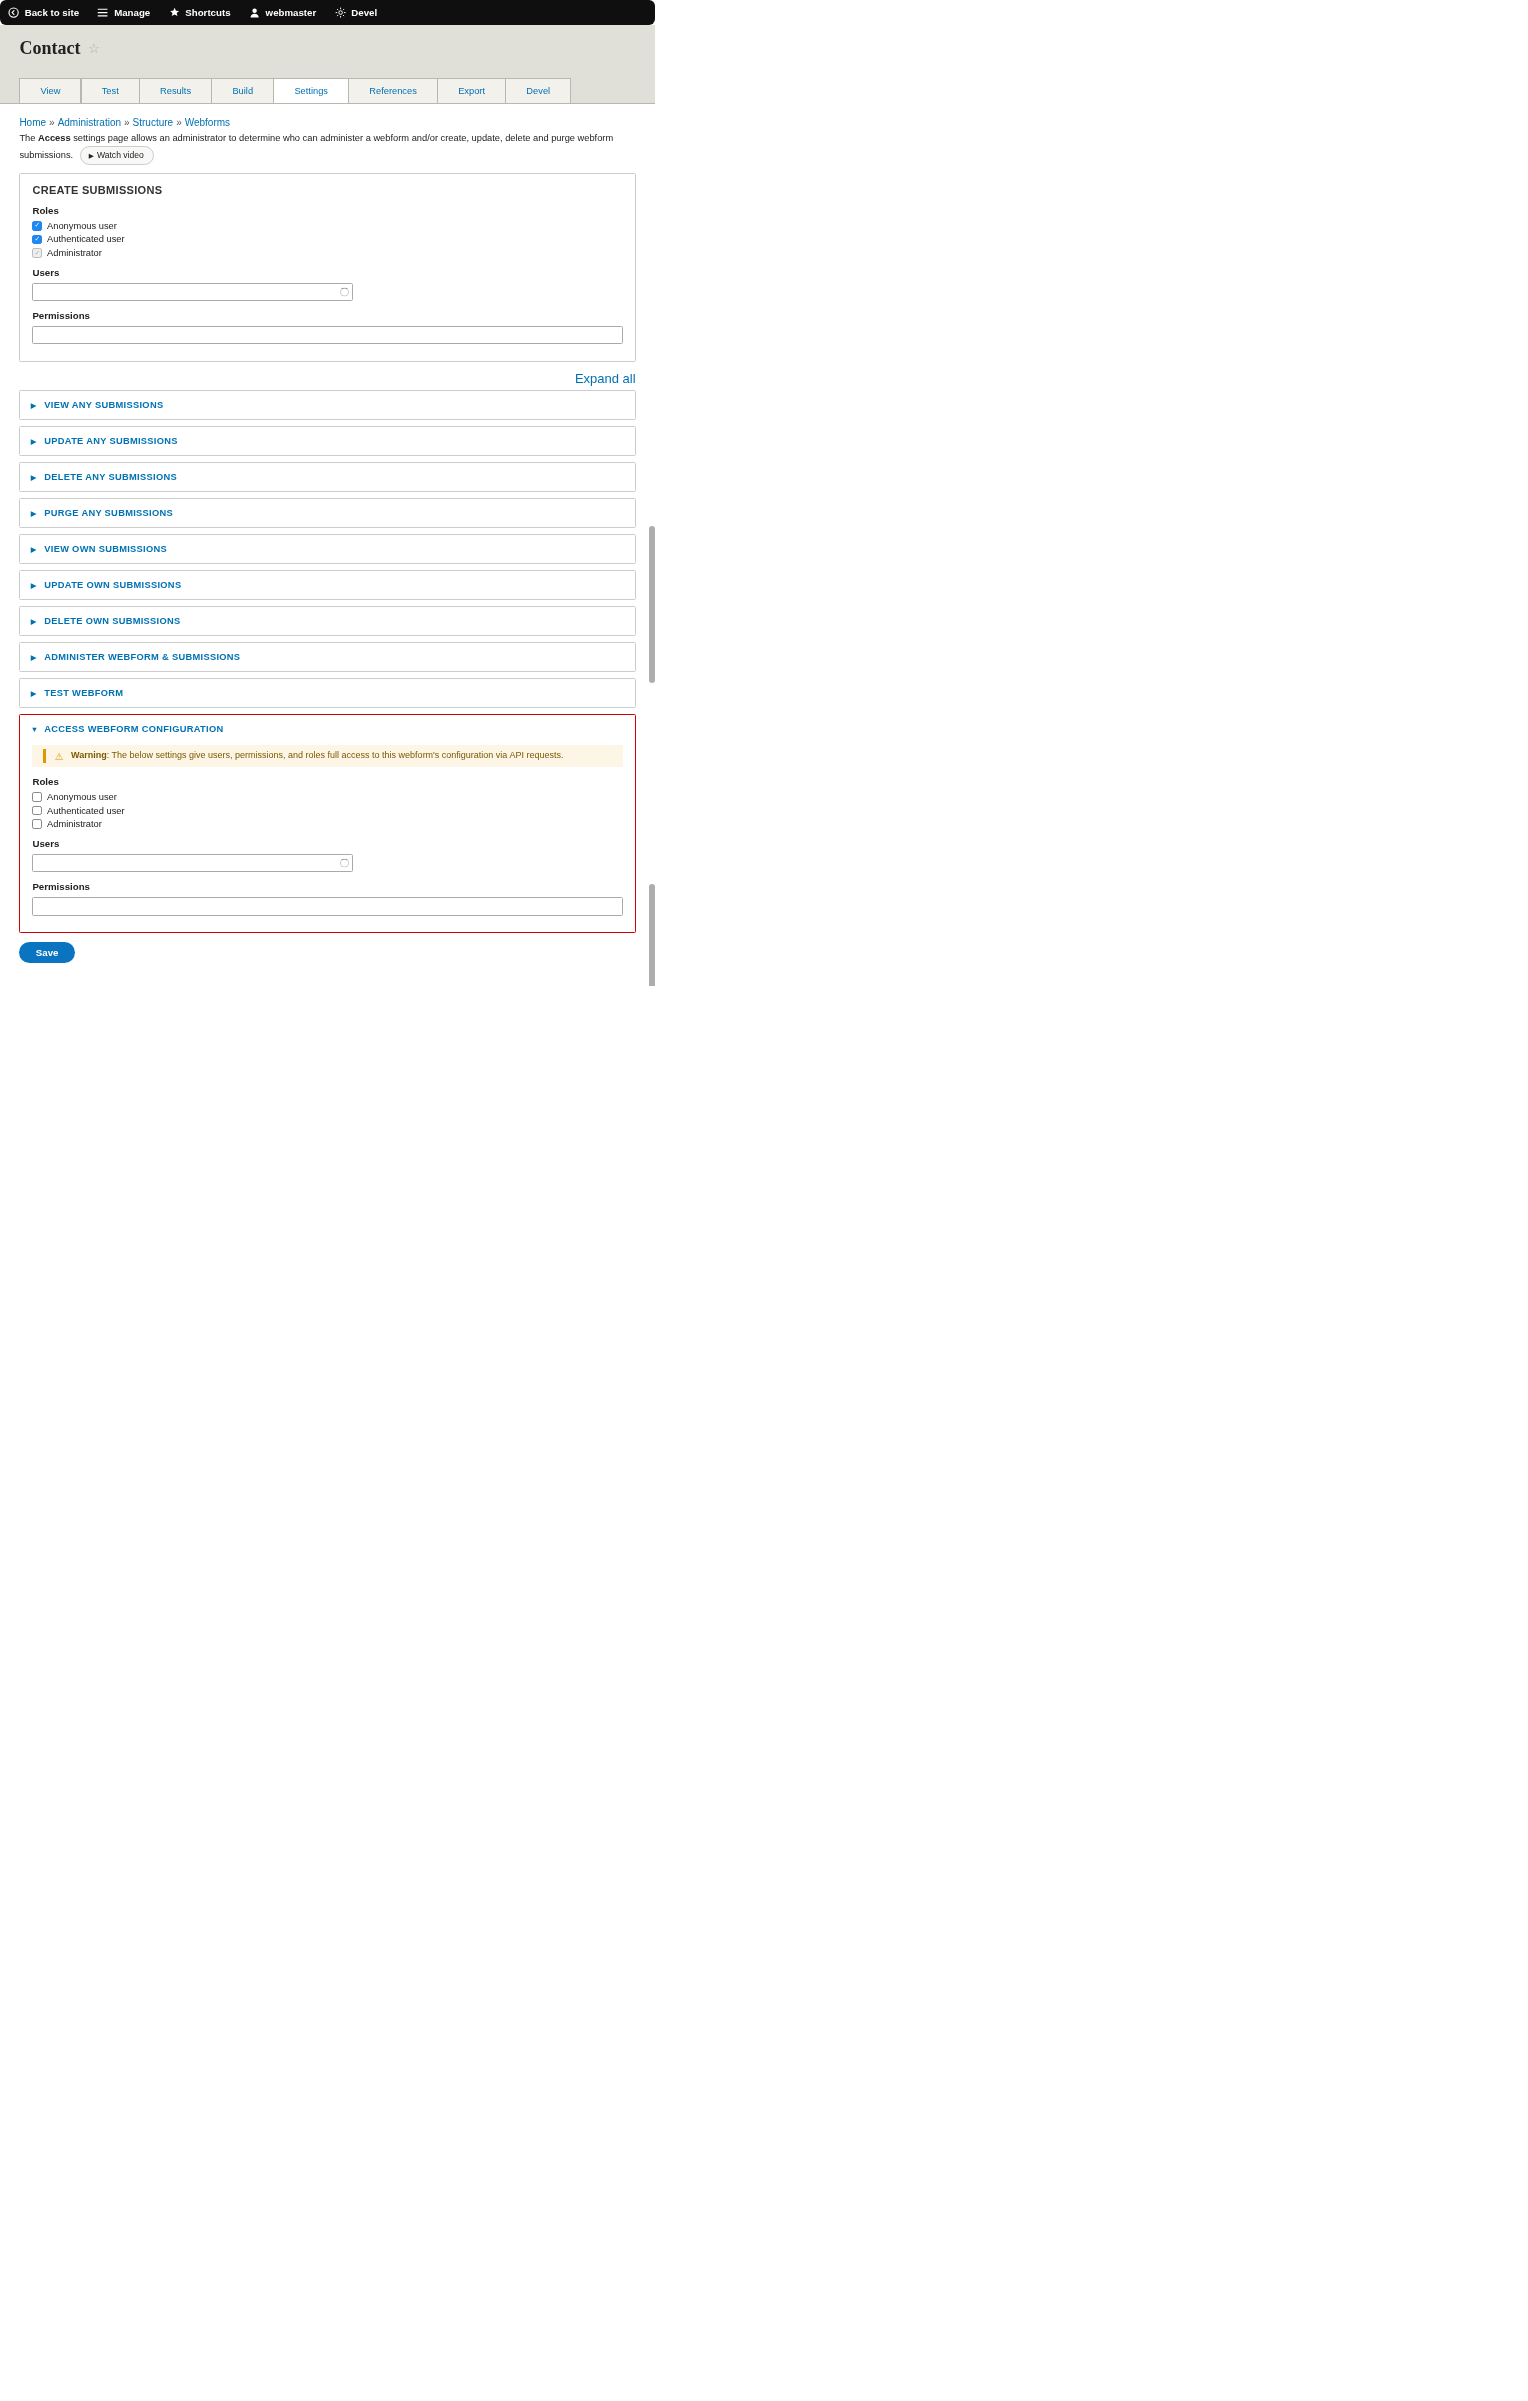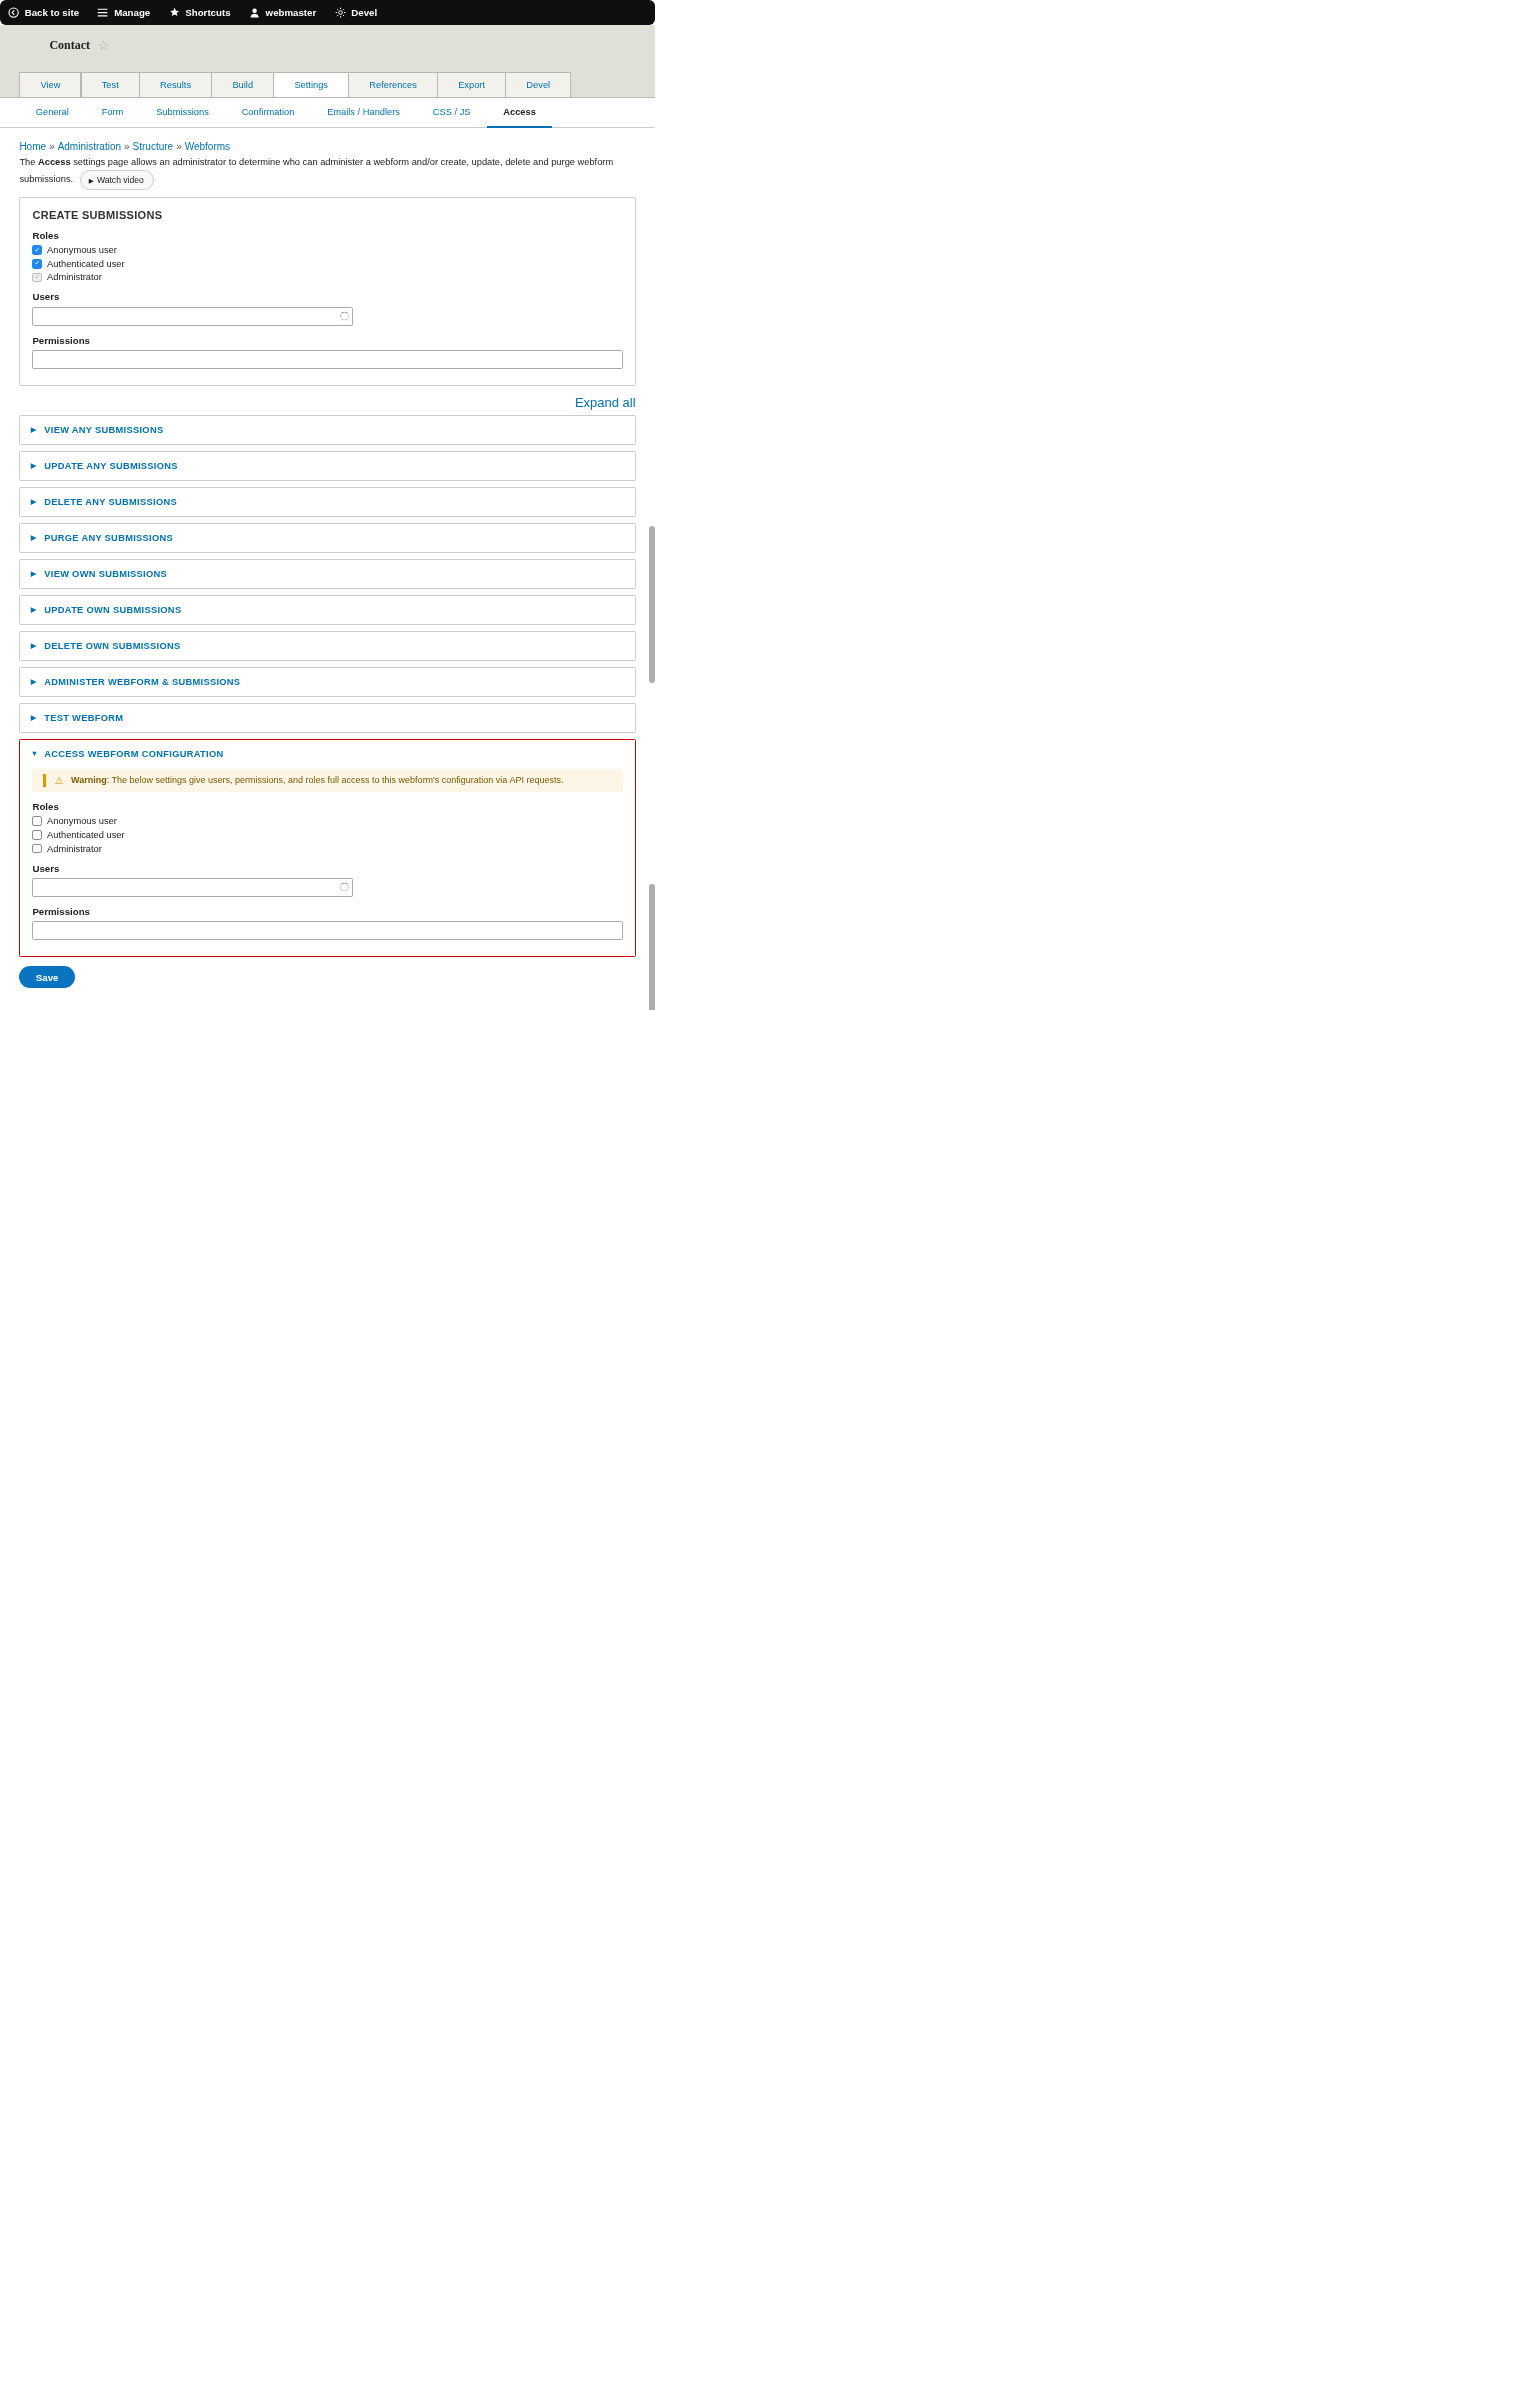--- a/index.html
+++ b/index.html
@@ -7,21 +7,21 @@
 
 body { width: 655px; }
 
 .toolbar { background: #0f0f0f; color: #fff; display: flex; align-items: center; height: 24.6px; font-size: 9.7px; border-radius: 6px; }
 .toolbar .item { display: flex; align-items: center; padding: 0 10.4px 0 7.5px; gap: 5.2px; cursor: pointer; font-weight: 600; }
 .toolbar .icon { display: inline-flex; align-items: center; justify-content: center; width: 12px; height: 12px; }
 .toolbar svg { display:block; }
 
 .header-region { background: #e0dfd8; padding: 13.4px 19.4px 0 19.4px; border-bottom: 0.7px solid #b8b8b1; }
 .page-title-row { display: flex; align-items: center; gap: 7.5px; }
-.page-title { font-size: 12px; font-weight: 700; color: #222; font-family: Georgia, "Times New Roman", serif; margin-left: 30px; }
+.page-title { font-size: 18px; font-weight: 700; color: #222; font-family: Georgia, "Times New Roman", serif; }
 .star { color: #b0afa9; font-size: 13.4px; }
 
 .primary-tabs { display:flex; margin-top: 19.4px; }
 .primary-tabs a { display:block; padding: 6.7px 20px; border: 0.7px solid #b8b8b1; border-bottom: none; margin-right: -0.7px; background: #f2f1eb; color: #0071b3; text-decoration: none; font-size: 9.3px; }
 .primary-tabs a.active { background: #fff; position: relative; z-index: 1; }
 
 .secondary-tabs { display:flex; margin: 0; border-bottom: 0.7px solid #ccc; background:#fff; padding: 0 19.4px; }
 .secondary-tabs a { display:block; padding: 9px 16.4px; color: #0071b3; text-decoration: none; font-size: 9.3px; }
 .secondary-tabs a.active { color:#222; font-weight:700; border-bottom: 2.2px solid #0071b3; margin-bottom:-0.7px; }
 
@@ -149,29 +149,20 @@
         <a href="#">Test</a>
         <a href="#">Results</a>
         <a href="#">Build</a>
         <a href="#" class="active">Settings</a>
         <a href="#">References</a>
         <a href="#">Export</a>
         <a href="#">Devel</a>
       </div>
 </div>
 
-<div class="secondary-tabs" id="secondary-tabs">
-      <a href="#">General</a>
-      <a href="#">Form</a>
-      <a href="#">Submissions</a>
-      <a href="#">Confirmation</a>
-      <a href="#">Emails / Handlers</a>
-      <a href="#">CSS / JS</a>
-      <a href="#" class="active">Access</a>
-    </div>
 
 <div class="content">
 
   <div class="breadcrumb" id="breadcrumb"><a href="#">Home</a><span class="sep">»</span><a href="#">Administration</a><span class="sep">»</span><a href="#">Structure</a><span class="sep">»</span><a href="#">Webforms</a></div>
 
   <div class="intro">
     <span>The </span><strong>Access</strong><span> settings page allows an administrator to determine who can administer a webform and/or create, update, delete and purge webform submissions.</span>
     <span class="video-btn"><span class="tri">▶</span><span>Watch video</span></span>
   </div>
 

